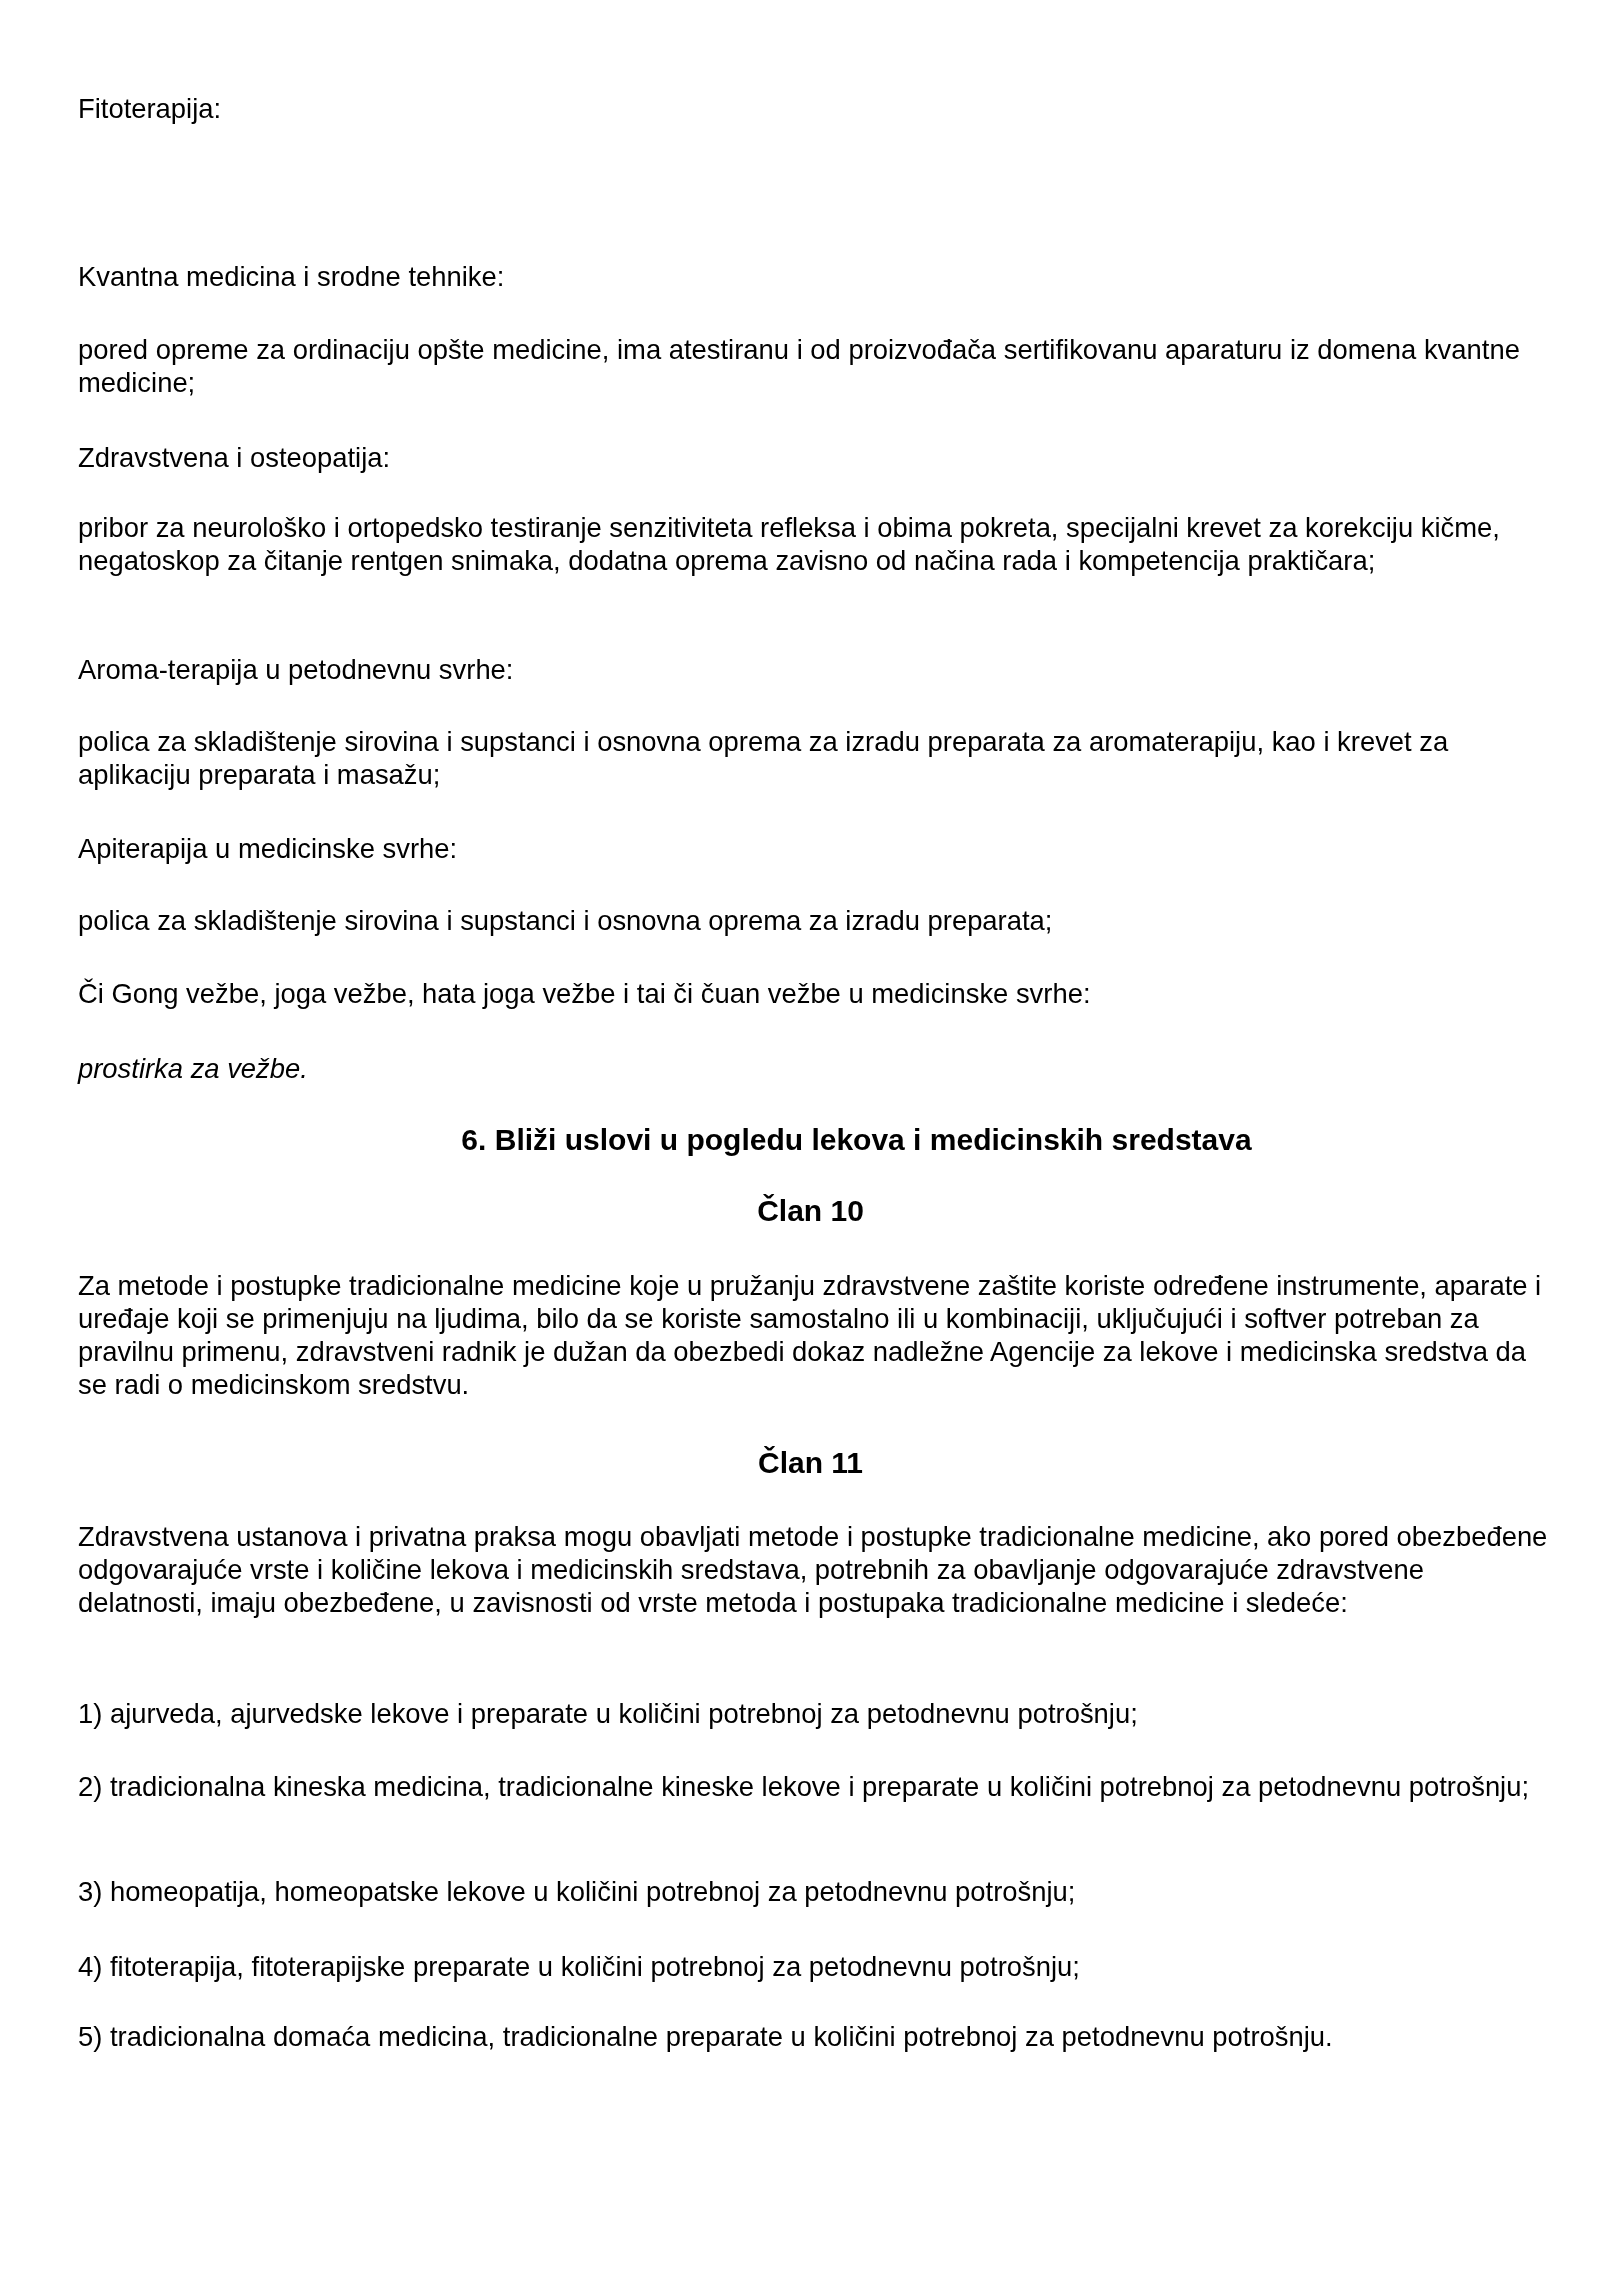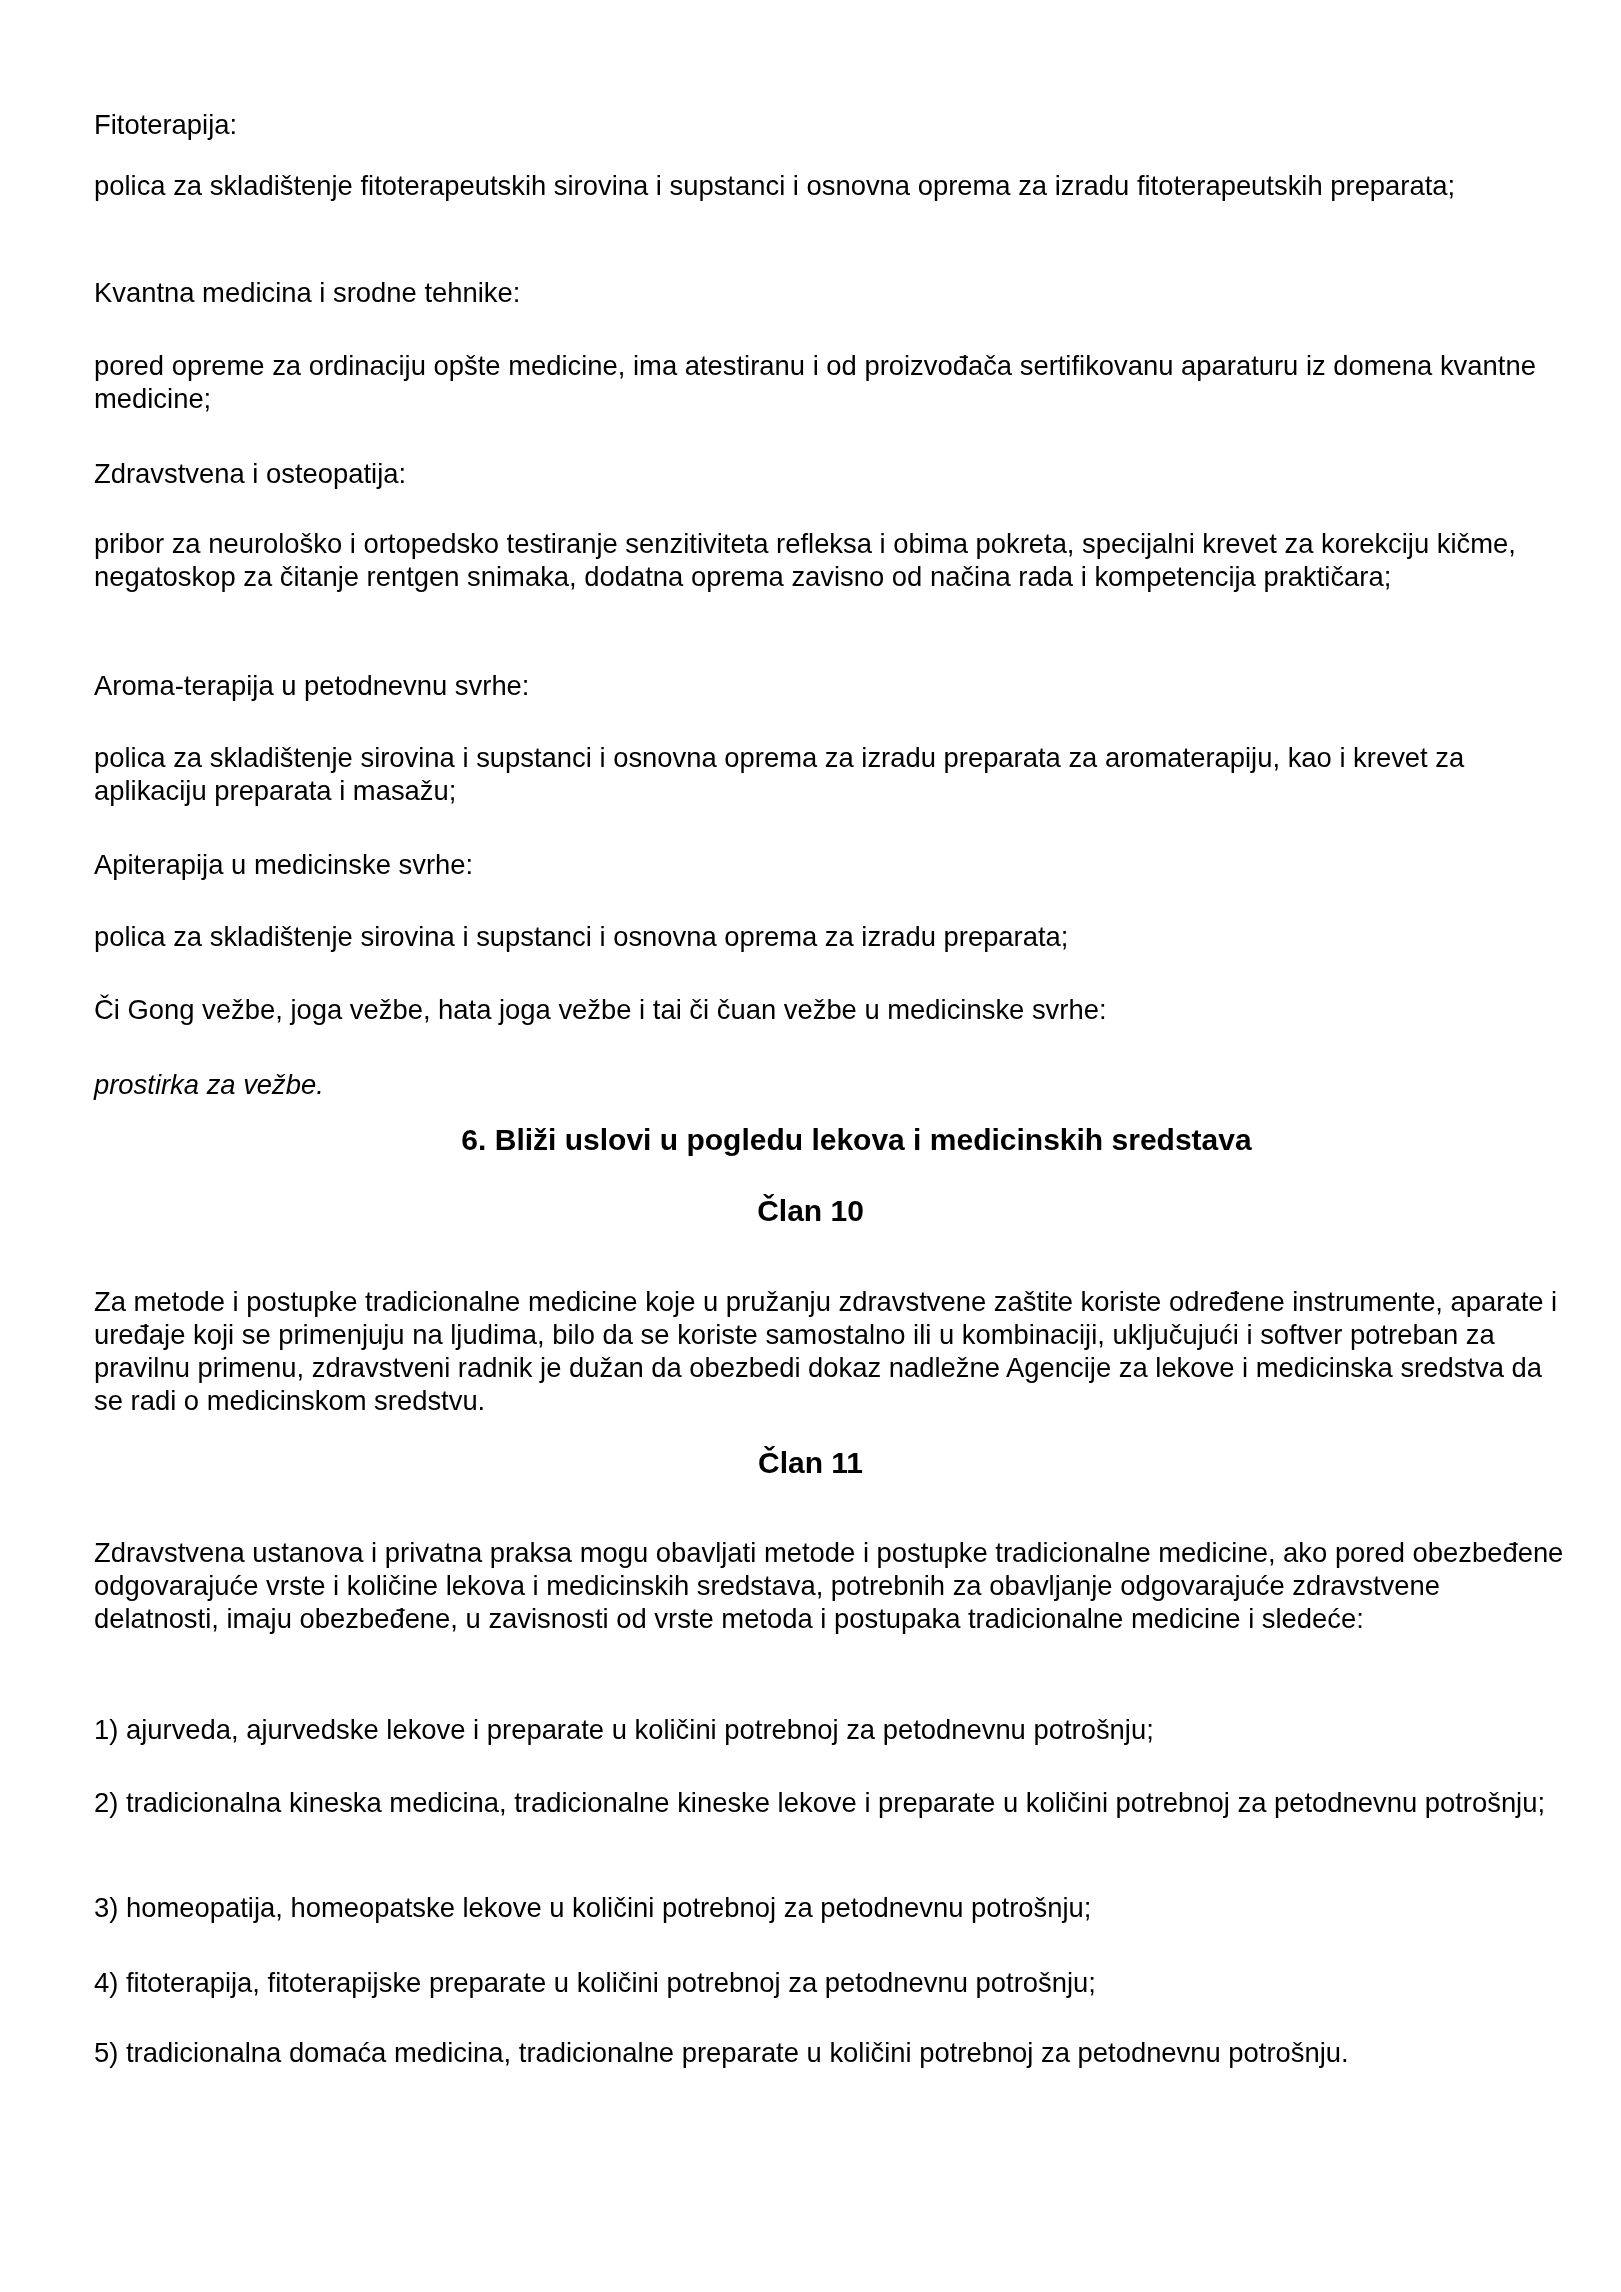--- a/index.html
+++ b/index.html
@@ -2,35 +2,34 @@
 <html><head>
 <meta charset="utf-8">
 <style>
   html, body { margin: 0; padding: 0; background: #ffffff; }
   body { width: 1621px; height: 2293px; position: relative; overflow: hidden; }
   .page { position: absolute; left: 0; top: 0; width: 1621px; height: 2293px; background: #fff; color: #000; }
   .blk {
     position: absolute; left: 78px; width: 1470px;
     font-family: "Liberation Sans", sans-serif;
     font-size: 27.4px; line-height: 33px; color: #000;
-    margin: 16px;
+    margin: 0;
   }
   .hd {
     position: absolute; left: 0; width: 1621px; text-align: center;
     font-family: "Liberation Sans", sans-serif;
     font-size: 30px; line-height: 33px; font-weight: bold; color: #000; margin: 0;
   }
 </style>
 </head>
 <body>
 
 <div class="page">
 
   <p class="blk" style="top:92px;">Fitoterapija:</p>
-  <p class="blk" style="top:153px;">polica za skladištenje fitoterapeutskih sirovina i supstanci i osnovna oprema za izradu fitoterapeutskih preparata;</p>
 
   <p class="blk" style="top:260px;">Kvantna medicina i srodne tehnike:</p>
   <p class="blk" style="top:333px;">pored opreme za ordinaciju opšte medicine, ima atestiranu i od proizvođača sertifikovanu aparaturu iz domena kvantne medicine;</p>
 
   <p class="blk" style="top:441px;">Zdravstvena i osteopatija:</p>
   <p class="blk" style="top:511px;">pribor za neurološko i ortopedsko testiranje senzitiviteta refleksa i obima pokreta, specijalni krevet za korekciju kičme, negatoskop za čitanje rentgen snimaka, dodatna oprema zavisno od načina rada i kompetencija praktičara;</p>
 
   <p class="blk" style="top:653px;">Aroma-terapija u petodnevnu svrhe:</p>
   <p class="blk" style="top:725px;">polica za skladištenje sirovina i supstanci i osnovna oprema za izradu preparata za aromaterapiju, kao i krevet za aplikaciju preparata i masažu;</p>
 

